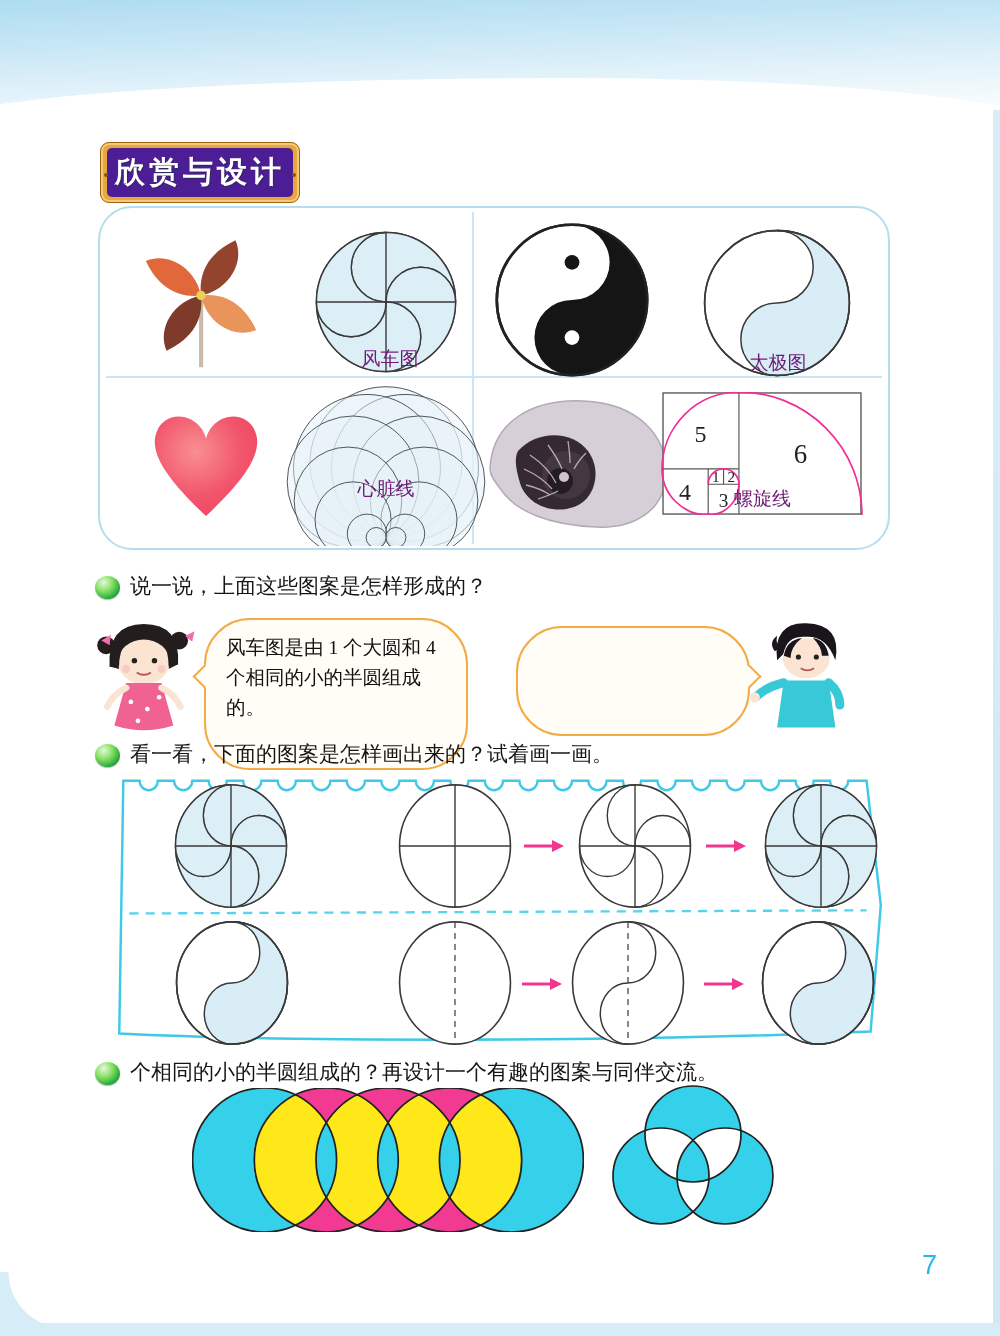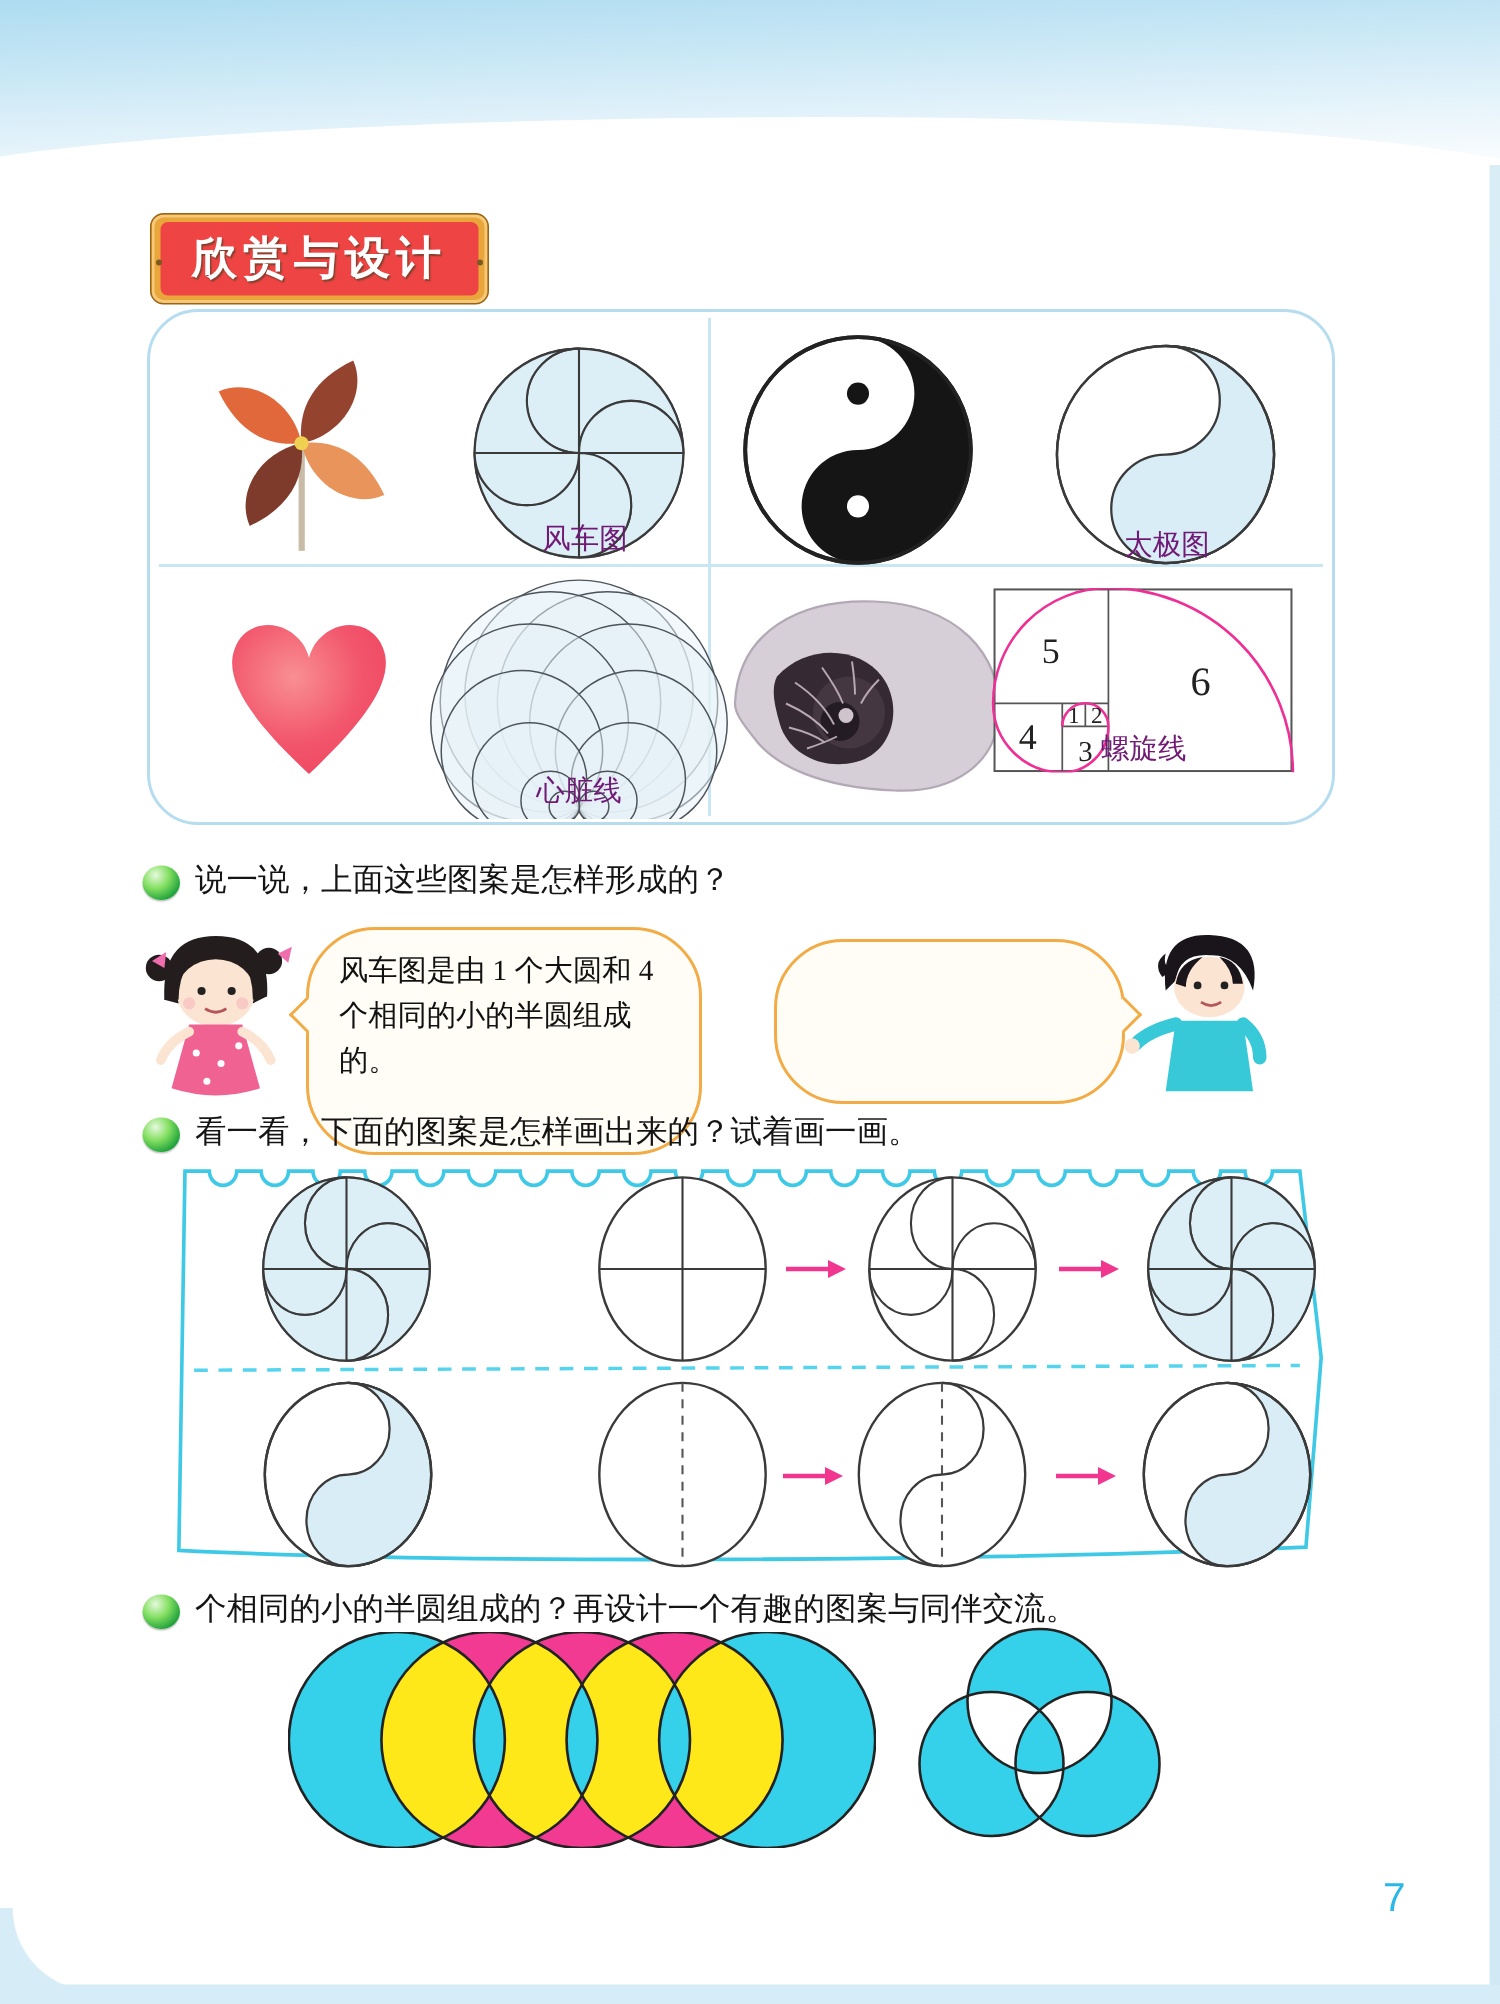--- a/index.html
+++ b/index.html
@@ -11,33 +11,33 @@
   .top-curve{position:absolute;left:-60px;top:78px;width:1140px;height:70px;background:#fff;
     border-radius:55% 45% 0 0 / 46px 60px 0 0;}
   .edge-right{position:absolute;right:0;top:110px;width:7px;height:1226px;
     background:linear-gradient(180deg,#d9edf7,#cfe9f5);}
   .edge-bottom{position:absolute;left:0;bottom:0;width:1000px;height:13px;background:#d6ecf6;}
   .corner-bl{position:absolute;left:0;bottom:0;width:64px;height:64px;
     background:radial-gradient(circle at 100% 0%,rgba(0,0,0,0) 0 55px,#d6ecf6 56px);}
   
   .badge{position:absolute;left:100px;top:142px;background:#e9a63b;border:1px solid #9a6513;
     border-radius:9px;padding:5px 6px;box-shadow:inset 0 0 0 2px #f6c879;}
-  .badge-inner{background:#ef4444;border-radius:5px;padding:4px 21px;
+  .badge-inner{background:#4c1d95;border-radius:5px;padding:4px 8px;
     font-family:"Liberation Sans",sans-serif;font-weight:bold;font-size:30px;color:#fff;
     letter-spacing:4px;text-shadow:1px 1px 1px rgba(0,60,20,.45);}
   .screw{position:absolute;width:4px;height:4px;border-radius:50%;background:#7a5a20;}
   
   .gallery{position:absolute;left:98px;top:206px;width:788px;height:340px;
     border:2px solid #b5ddef;border-radius:34px;background:#fff;}
   .divider-v{position:absolute;left:372px;top:4px;width:1.5px;height:332px;background:#c9e6f3;}
   .divider-h{position:absolute;left:6px;top:168px;width:776px;height:1.5px;background:#c9e6f3;}
   .abs{position:absolute;}
   .caption{position:absolute;font-size:19px;color:#701a75;text-align:center;}
   
-  .prompt{position:absolute;display:flex;align-items:flex-end;gap:10px;font-size:21px;color:#141414;}
+  .prompt{position:absolute;display:flex;align-items:center;gap:10px;font-size:21px;color:#141414;}
   .bullet{width:25px;height:23px;border-radius:50%;flex-shrink:0;margin-top:2px;
     background:radial-gradient(circle at 35% 28%,#e6f9df,#86e063 38%,#23a53c 74%,#0d732a);
     box-shadow:0 1px 1px rgba(0,0,0,.25);}
   
   .bubble{position:absolute;background:#fffdf6;border:2.5px solid #f2ab45;border-radius:46px;
     font-size:19.5px;line-height:1.55;padding:13px 20px;box-sizing:border-box;color:#111;}
   .tail-l{position:absolute;width:15px;height:15px;background:#fffdf6;left:-10px;top:48px;
     border-left:2.5px solid #f2ab45;border-bottom:2.5px solid #f2ab45;transform:rotate(45deg);}
   .tail-r{position:absolute;width:15px;height:15px;background:#fffdf6;right:-10px;top:40px;
     border-right:2.5px solid #f2ab45;border-top:2.5px solid #f2ab45;transform:rotate(45deg);}
@@ -160,21 +160,21 @@
       <circle cx="35" cy="35" r="49.5"></circle>
         <circle cx="-35" cy="35" r="49.5"></circle>
       <circle cx="30.3" cy="52.5" r="35"></circle>
         <circle cx="-30.3" cy="52.5" r="35"></circle>
       <circle cx="17.5" cy="65.3" r="18.1"></circle>
         <circle cx="-17.5" cy="65.3" r="18.1"></circle>
       <circle cx="9" cy="68.8" r="9.3"></circle>
         <circle cx="-9" cy="68.8" r="9.3"></circle>
     </g>
   </svg>
-  <div class="caption" style="left:296px;top:514px;width:180px">心脏线</div>
+  <div class="caption" style="left:296px;top:476px;width:180px">心脏线</div>
 
   <svg class="abs" style="left:478px;top:390px" width="200" height="152" viewBox="0 0 200 150">
     <path d="M12 78 C14 30 55 8 105 10 C160 12 190 45 188 85 C186 118 158 138 118 136 C70 134 38 120 24 100 C16 90 12 84 12 78 Z" fill="#d6cfd8" stroke="#b3a8b6" stroke-width="1.5"></path>
     <path d="M40 60 C60 38 95 40 110 60 C124 79 118 108 96 116 C72 124 48 112 42 92 C38 78 36 68 40 60 Z" fill="#352a33"></path>
     <circle cx="88" cy="84" r="24" fill="#453741"></circle>
     <circle cx="82" cy="90" r="13" fill="#241c24"></circle>
     <circle cx="86" cy="86" r="5" fill="#cfc3cc"></circle>
     <g stroke="#b9a8b4" stroke-width="1.3" fill="none">
       <path d="M52 64 Q70 76 78 92"></path>
         <path d="M46 78 Q64 86 74 98"></path>

